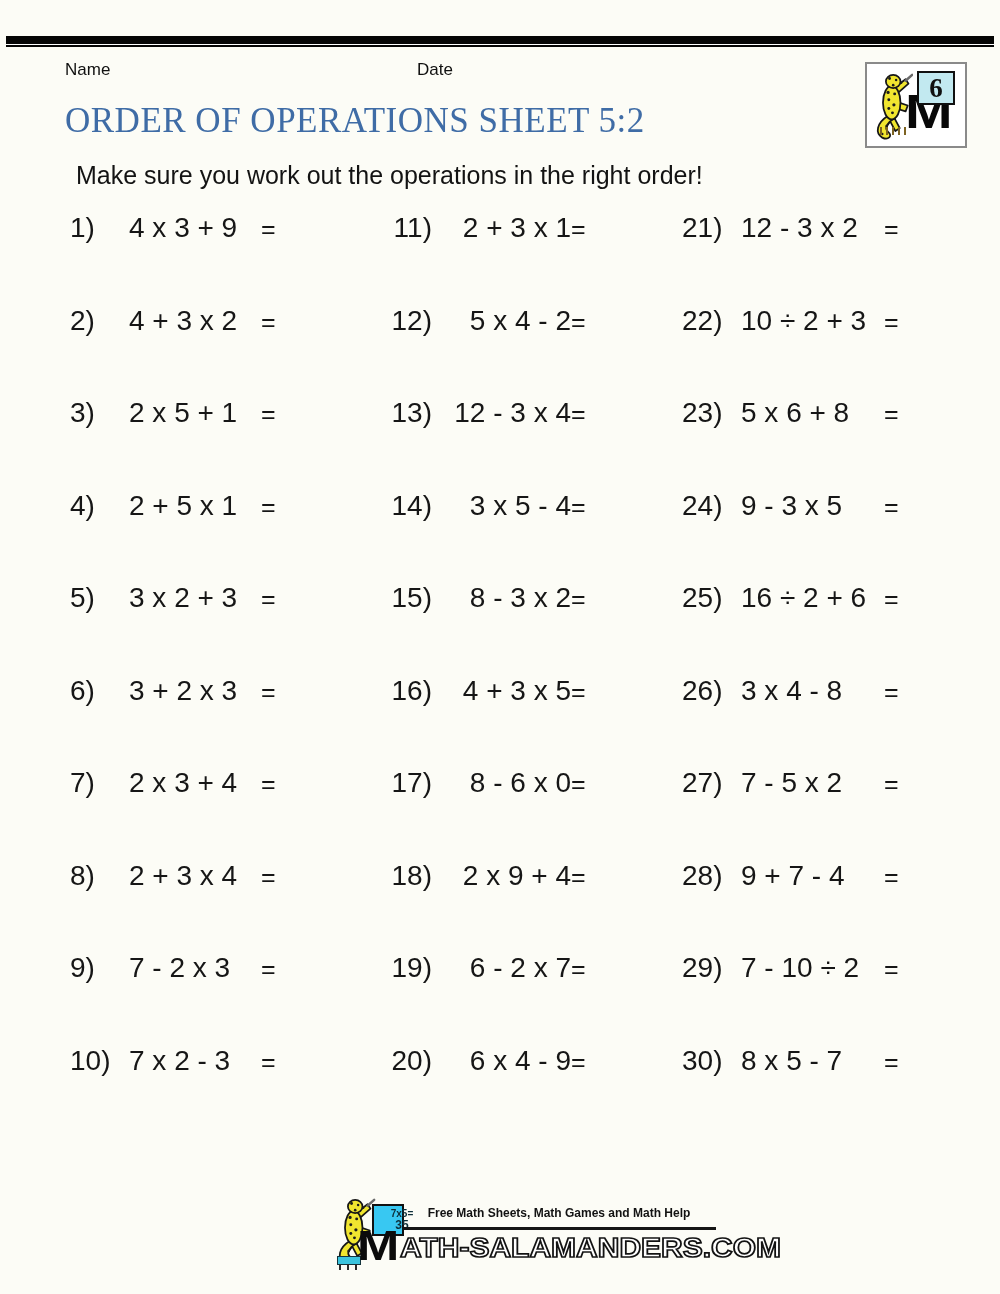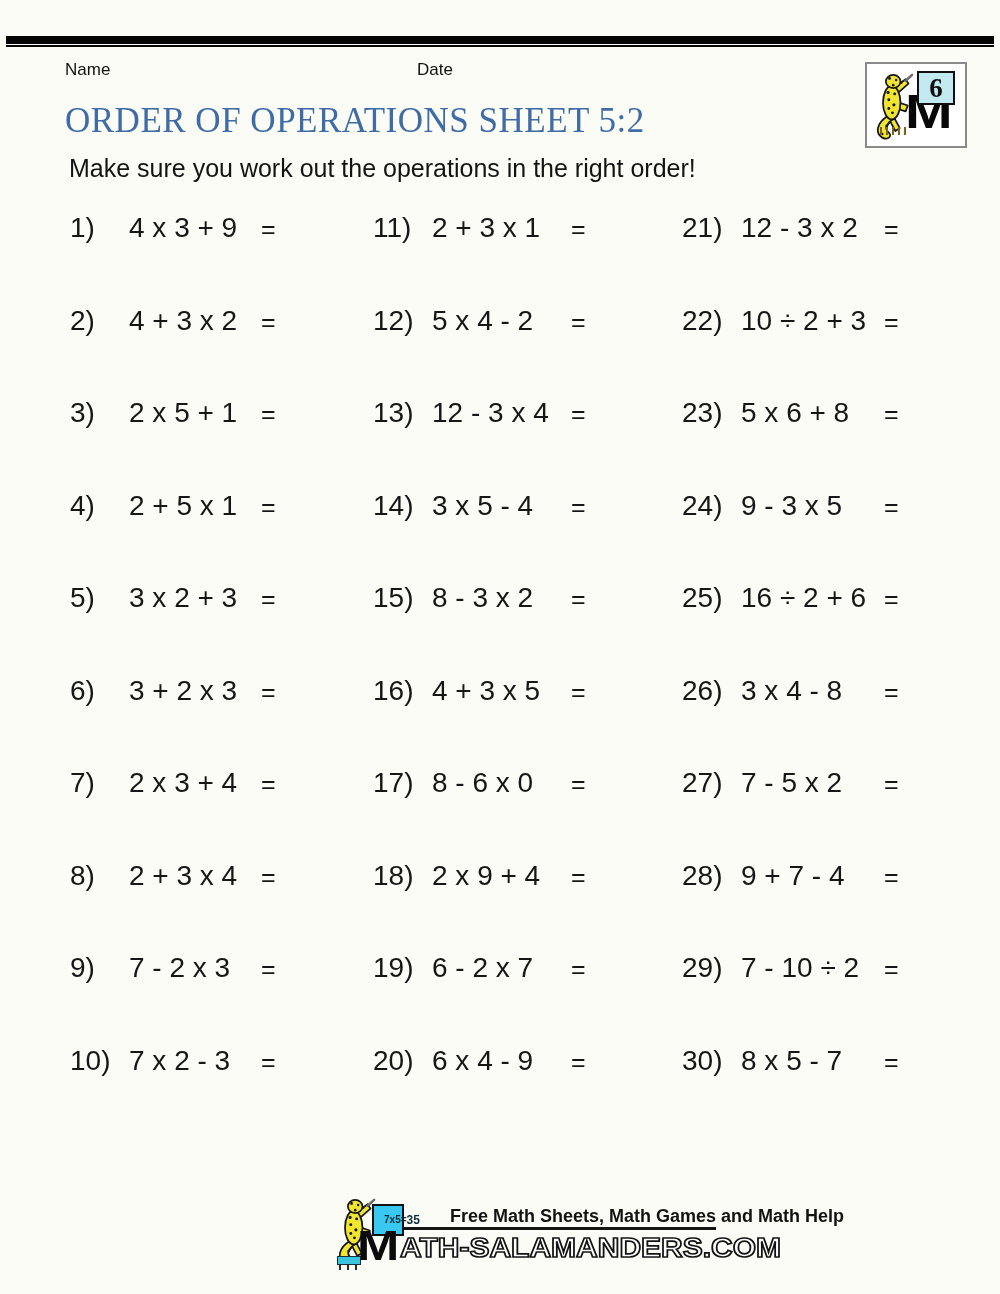--- a/index.html
+++ b/index.html
@@ -41,62 +41,62 @@
     position:absolute;left:13px;top:63px;width:28px;height:8px;
     background:repeating-linear-gradient(90deg,#7d6322 0 2px,rgba(0,0,0,0) 2px 6px);
   }
 
   .page-title{
     position:absolute;left:59px;top:101px;margin:0;
     font-family:"Liberation Serif",serif;font-weight:400;
     font-size:35px;letter-spacing:0.5px;color:#3f6ca6;white-space:nowrap;
   }
   .subtitle{
-    position:absolute;left:59px;top:150px;margin:4px;
+    position:absolute;left:59px;top:150px;margin:11px;
     font-size:25px;color:#131313;white-space:nowrap;
   }
 
   
   .problems{position:absolute;left:0;top:205px;width:1000px;height:930px;}
   .pcol{position:absolute;top:0;display:grid;grid-auto-rows:92.55px;}
   .pcol:nth-of-type(1){left:64px;width:280px;}
-  .pcol:nth-of-type(2){left:367px;width:280px;}
+  .pcol:nth-of-type(2){left:367px;width:280px;text-align:right;}
   .pcol:nth-of-type(3){left:676px;width:300px;}
   .prow{display:flex;align-items:flex-start;padding-top:6px;}
   .pnum{width:59px;font-size:28px;line-height:34px;color:#161616;}
   .pexpr{font-size:28px;line-height:34px;color:#161616;white-space:nowrap;}
   .pcol:nth-of-type(1) .pexpr{width:132px;}
   .pcol:nth-of-type(2) .pexpr{width:139px;}
   .pcol:nth-of-type(3) .pexpr{width:143px;}
   .peq{font-size:25px;line-height:34px;padding-top:1px;color:#161616;}
 
   
   .foot-sala{position:absolute;left:324px;top:1197px;width:46px;height:70px;}
   .stool{
     position:absolute;left:331px;top:1256px;width:24px;height:9px;
     background:#3cc4de;border:1.5px solid #13343d;box-sizing:border-box;
   }
   .stool-legs{position:absolute;left:333px;top:1264px;width:20px;height:6px;
     background:repeating-linear-gradient(90deg,#2a2a2a 0 2px,rgba(0,0,0,0) 2px 8px);}
   .board{
     position:absolute;left:366px;top:1204px;width:30px;height:32px;
     background:#38c8f2;border:2px solid #111;box-sizing:border-box;
-    display:flex;flex-direction:row;align-items:center;justify-content:center;
+    display:flex;flex-direction:column;align-items:center;justify-content:center;
     font-weight:700;color:#0d2e38;text-align:center;padding-left:28px;
   }
   .board-l1{font-size:10px;line-height:10px;}
   .board-l2{font-size:12px;line-height:12px;text-align:right;}
   .foot-m{
     position:absolute;left:351px;top:1224px;
     font-weight:900;font-size:47px;line-height:1;color:#0b0b0b;
     transform:scale(1.08,0.9);transform-origin:left top;
   }
   .tagline{
     position:absolute;left:396px;top:1206px;width:314px;
-    text-align:center;font-weight:700;font-size:18px;color:#121212;white-space:nowrap;margin-left:48px;
+    text-align:center;font-weight:700;font-size:12px;color:#121212;white-space:nowrap;
   }
   .foot-rule{position:absolute;left:396px;top:1227px;width:314px;height:3px;background:#151515;}
   .brand{
     position:absolute;left:394px;top:1232px;width:320px;
     font-weight:700;font-size:30px;line-height:32px;letter-spacing:0px;
     color:#ffffff;-webkit-text-stroke:1.8px #121212;
     text-shadow:0 0 1px #121212;
     white-space:nowrap;transform:scale(1.0,0.95);transform-origin:left top;
   }
 </style>

